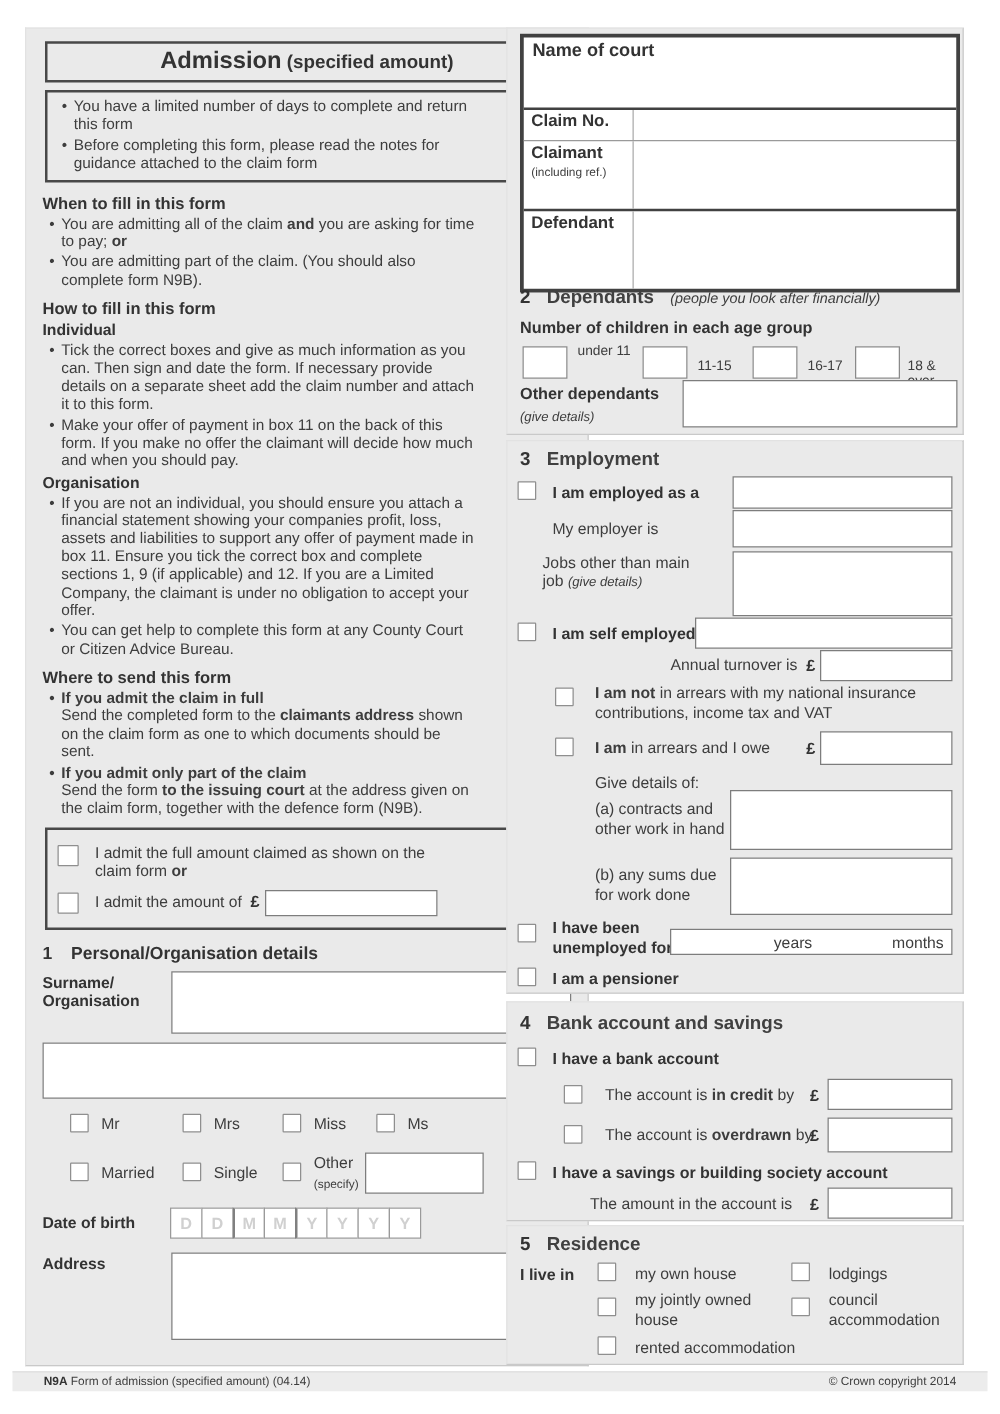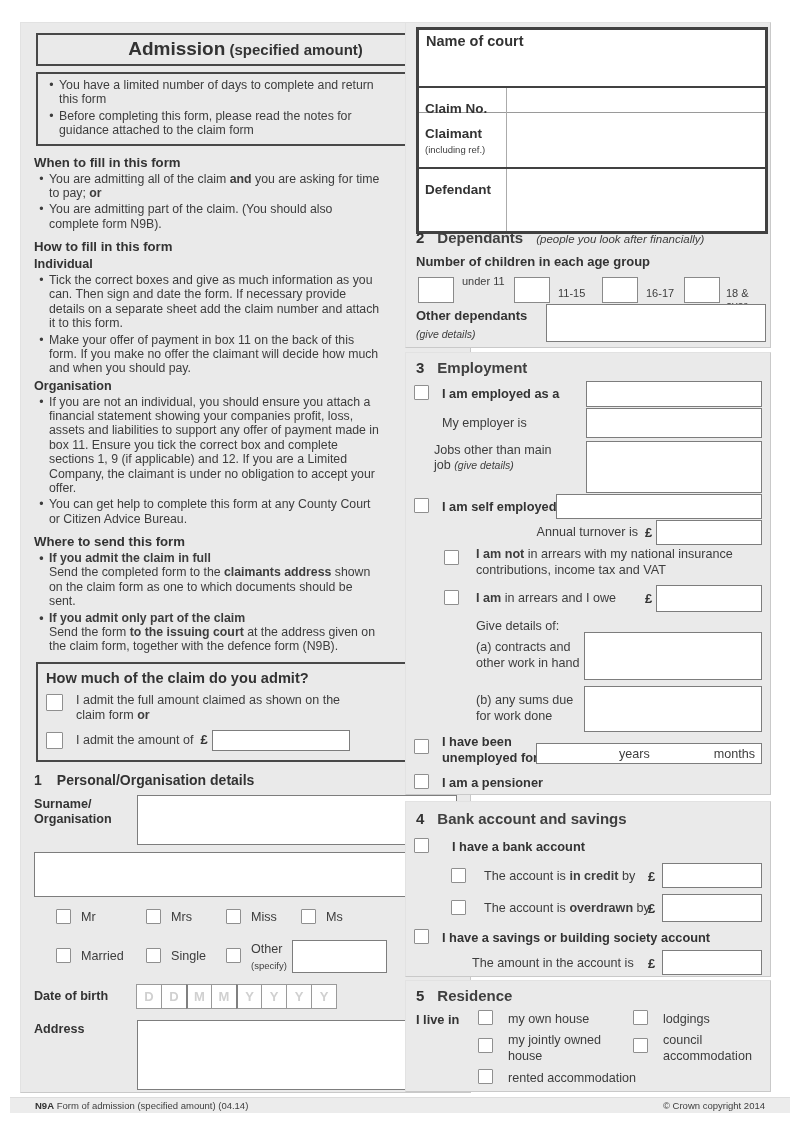--- a/index.html
+++ b/index.html
@@ -45,21 +45,21 @@
   
   .rp1{left:405px;top:22px;width:366px;height:326px;}
   .rp3{left:405px;top:352px;width:366px;height:443px;}
   .rp4{left:405px;top:801px;width:366px;height:176px;}
   .rp5{left:405px;top:980px;width:366px;height:112px;}
   .court{position:absolute;left:10px;top:4px;width:346px;background:#fff;border:3px solid #414141;}
   .crow{display:flex;border-top:1px solid #9a9a9a;}
   .crow.first{border-top:none;}
   .crow.heavy{border-top:2px solid #414141;}
   .cname{height:50px;padding:3px 7px;font-size:14.5px;font-weight:bold;color:#333;}
-  .clabel{width:88px;flex:none;padding:14px 6px;font-weight:bold;font-size:13.5px;color:#333;
+  .clabel{width:88px;flex:none;padding:2px 6px;font-weight:bold;font-size:13.5px;color:#333;
           border-right:1px solid #ababab;box-sizing:border-box;line-height:1.1;}
   .cval{flex:1;}
   .csub{font-weight:normal;font-size:9.5px;color:#3d3d3d;}
   .sechead{position:absolute;display:flex;align-items:baseline;gap:13px;}
   .secnum{font-size:15px;font-weight:bold;color:#333;}
   .sectitle{font-size:15px;font-weight:bold;color:#404040;}
   .secnote{font-style:italic;font-size:11.5px;}
   .blabel{font-size:12.8px;font-weight:bold;color:#333;}
   .rlabel{font-size:12.6px;}
   .small-ital{font-style:italic;font-size:10.5px;}
@@ -133,21 +133,20 @@
     </div>
     <div class="brow">
       <span class="bdot bold">•</span>
       <span class="btxt">
         <span class="bold">If you admit only part of the claim</span><br>
         <span><span>Send the form </span><span style="font-weight: bold;">to the issuing court</span><span> at the address given on the claim form, together with the defence form (N9B).</span></span>
       </span>
     </div>
 
     <div class="admitbox">
-      <div class="admithead">How much of the claim do you admit?</div>
       <div class="optrow">
         <span class="cb cbf cb17"></span>
         <span style="max-width:272px;"><span>I admit the full amount claimed as shown on the claim form  </span><span style="font-weight: bold;">or</span></span>
       </div>
       <div class="optrow" style="align-items:center;">
         <span class="cb cbf cb17"></span>
         <span><span>I admit the amount of</span>&nbsp;&nbsp;<span class="pound">£</span><span class="inp amtinp" style="border-width:1.5px;"></span></span>
       </div>
     </div>
 
@@ -319,21 +318,21 @@
     <span class="abs blabel" style="left:36px;top:422px;">I am a pensioner</span>
   </div>
 
   <div class="panel rp4">
     <div class="sechead" style="left:10px;top:8px;">
       <span class="secnum">4</span>
       <span class="sectitle">Bank account and savings</span>
     </div>
 
     <span class="cb" style="left:8px;top:36px;"></span>
-    <span class="abs blabel" style="left:46px;top:37px;">I have a bank account</span>
+    <span class="abs blabel" style="left:36px;top:37px;">I have a bank account</span>
 
     <span class="cb" style="left:45px;top:66px;"></span>
     <span class="abs rlabel" style="left:78px;top:67px;"><span>The account is </span><span style="font-weight: bold;">in credit</span><span> by</span></span>
     <span class="abs pound" style="left:242px;top:67px;">£</span>
     <span class="inp" style="left:256px;top:61px;width:100px;height:25px;"></span>
 
     <span class="cb" style="left:45px;top:98px;"></span>
     <span class="abs rlabel" style="left:78px;top:99px;"><span>The account is </span><span style="font-weight: bold;">overdrawn</span><span> by</span></span>
     <span class="abs pound" style="left:242px;top:99px;">£</span>
     <span class="inp" style="left:256px;top:92px;width:100px;height:28px;"></span>

